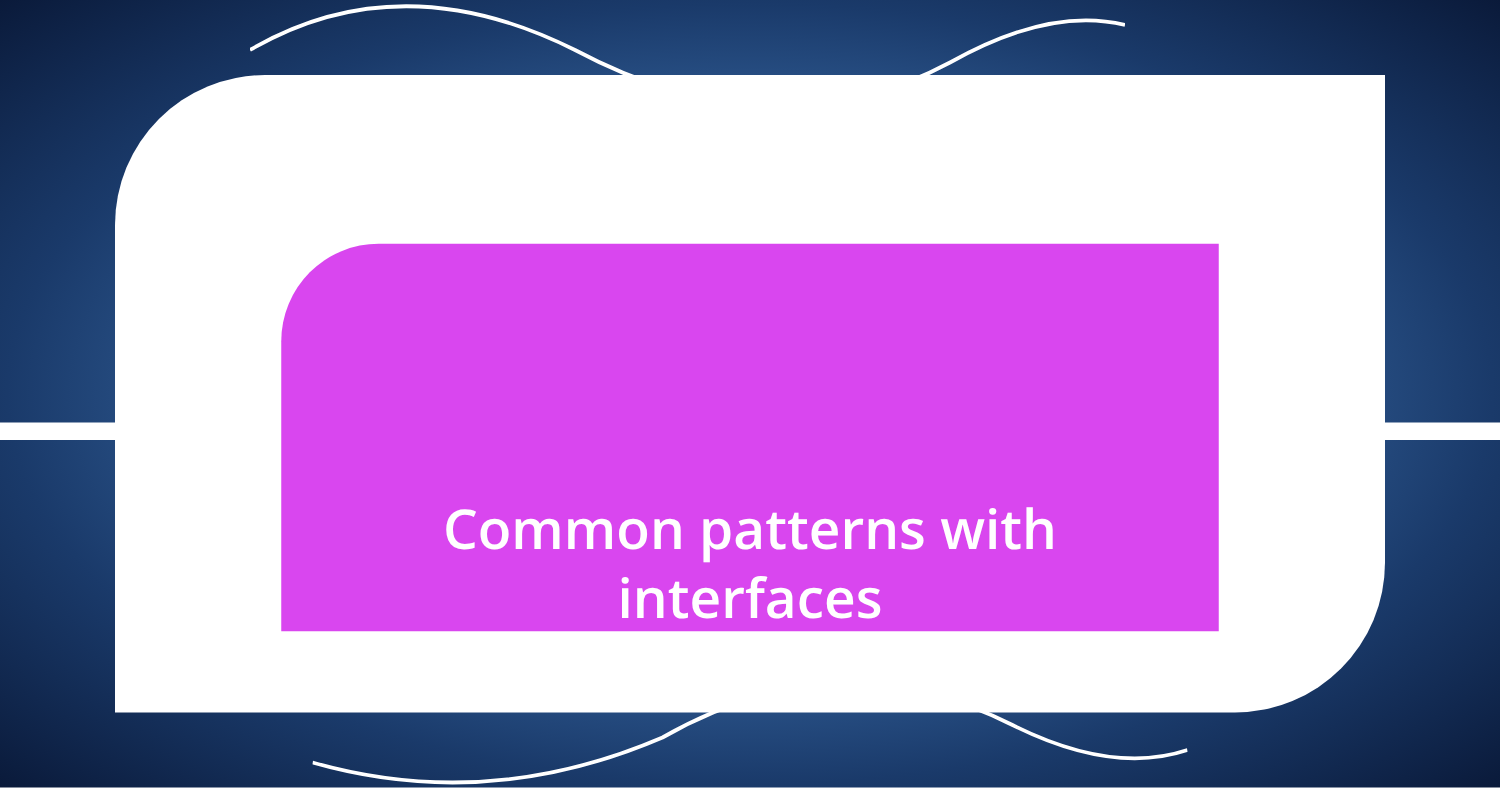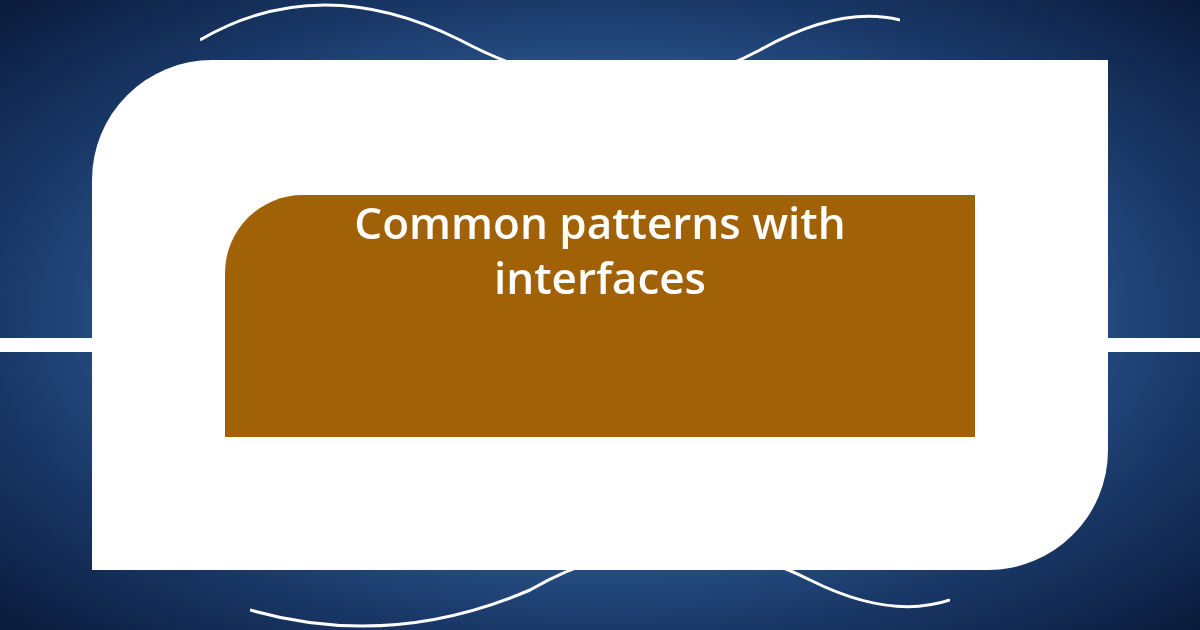--- a/index.html
+++ b/index.html
@@ -31,25 +31,25 @@
       height: 510px;
       background: #ffffff;
       border-top-left-radius: 120px;
       border-bottom-right-radius: 120px;
     }
     .inner-panel {
       position: absolute;
       top: 195px;
       left: 225px;
       width: 750px;
-      height: 242px;
-      background: #a16207;
+      height: 310px;
+      background: #d946ef;
       border-top-left-radius: 78px;
       display: flex;
-      align-items: flex-start;
+      align-items: flex-end;
       justify-content: center;
     }
     .title {
       color: #ffffff;
       font-size: 44px;
       font-weight: 600;
       text-align: center;
       line-height: 1.25;
       padding: 0 40px;
     }

